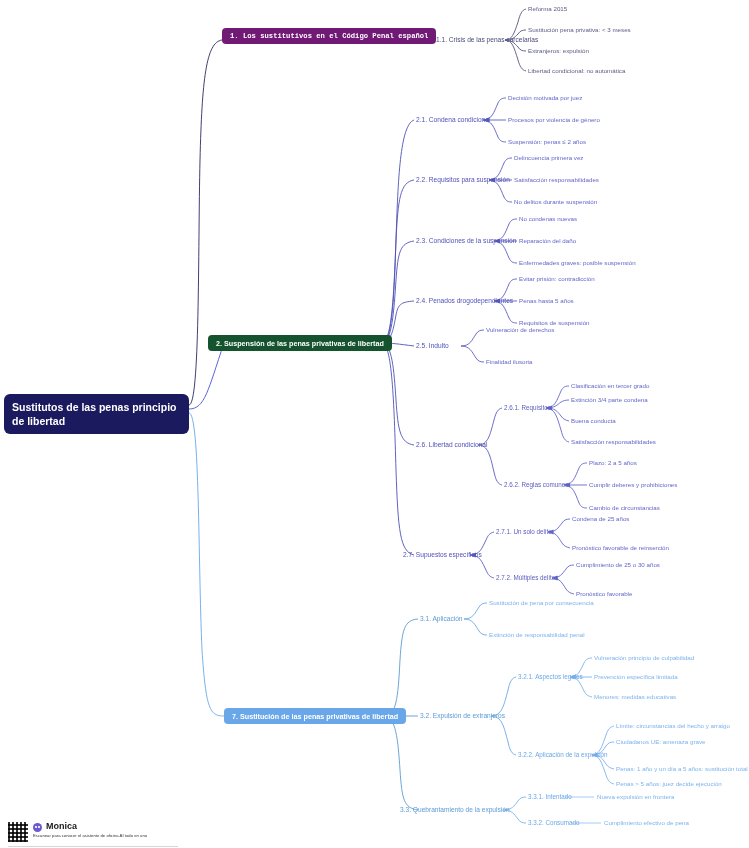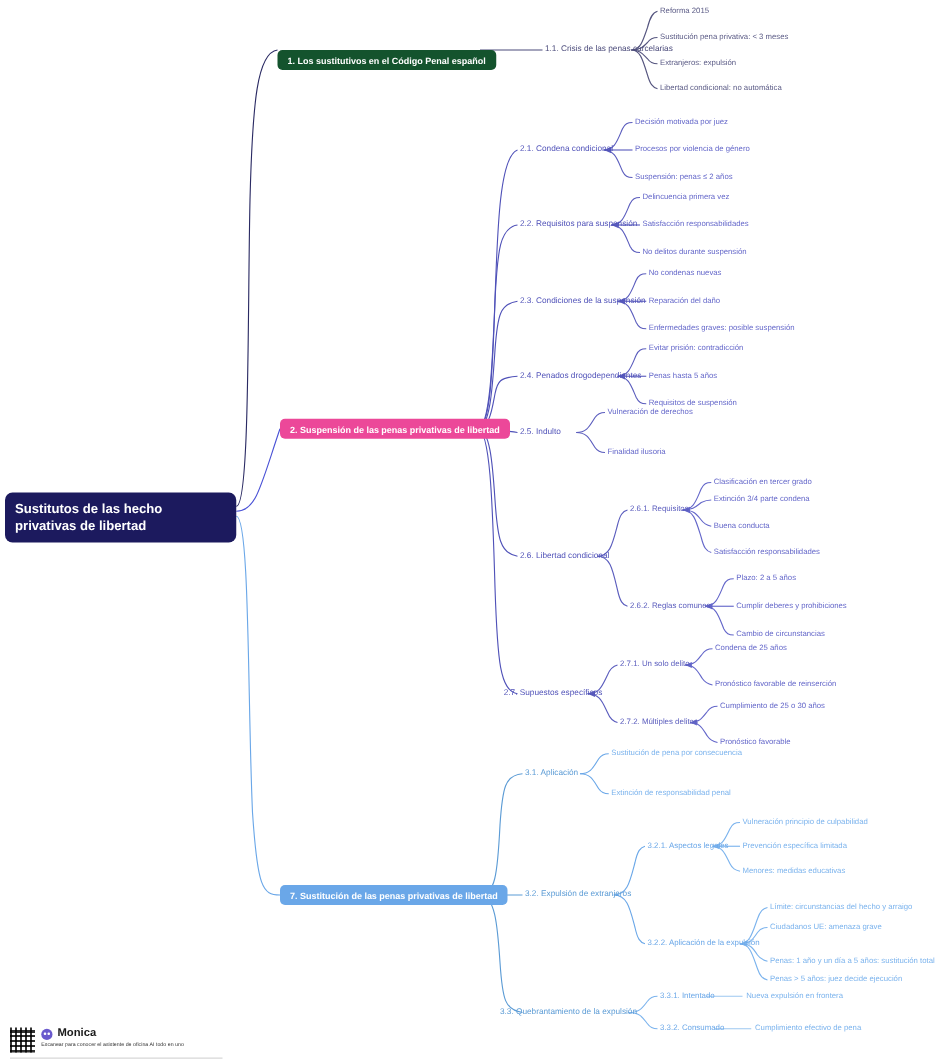--- a/index.html
+++ b/index.html
@@ -17,22 +17,22 @@
     font-size:10.5px;font-weight:bold;line-height:14px;
     padding:6px 8px;border-radius:6px;
     white-space:normal;box-sizing:border-box;
   }
 
   
   .lvl1{
     font-size:7.2px;font-weight:bold;color:#ffffff;
     padding:3.5px 8px;border-radius:4px;line-height:9px;
   }
-  .lvl1.n1{left:222px;top:40px;background:#14532d;}
-  .lvl1.n2{left:224px;top:335px;background:#ec4899;}
+  .lvl1.n1{left:222px;top:28px;background:#701a75;font-family:Liberation Mono, monospace;}
+  .lvl1.n2{left:208px;top:335px;background:#14532d;}
   .lvl1.n3{left:224px;top:708px;background:#6aa7e8;}
 
   
   .lvl2{font-size:6.6px;line-height:8px;}
   .lvl2.d{color:#4a4a7a;}
   .lvl2.p{color:#4f51b8;}
   .lvl2.b{color:#5b9bd5;}
 
   
   .lvl3{font-size:6.3px;line-height:8px;}
@@ -162,21 +162,21 @@
 
       <path d="M503,810 C512,810 514,806 518,801 C520,798 522,797 526,797" stroke="#7bb3ed"></path>
       <path d="M503,810 C512,810 514,814 518,819 C520,822 522,823 526,823" stroke="#7bb3ed"></path>
 
       <path d="M565,797 L594,797" stroke="#9cc7f0"></path>
       <path d="M572,823 L601,823" stroke="#9cc7f0"></path>
     </g>
   </svg>
 
   <div class="node root">
-    <span>Sustitutos de las hecho privativas de libertad</span>
+    <span>Sustitutos de las penas principio de libertad</span>
   </div>
 
   <div class="node lvl1 n1">
     <span>1. Los sustitutivos en el Código Penal español</span>
   </div>
   <div class="node lvl2 d" style="left:436px;top:36px;">
     <span>1.1. Crisis de las penas carcelarias</span>
   </div>
   <div class="node leaf d" style="left:528px;top:5px;">
     <span>Reforma 2015</span>

